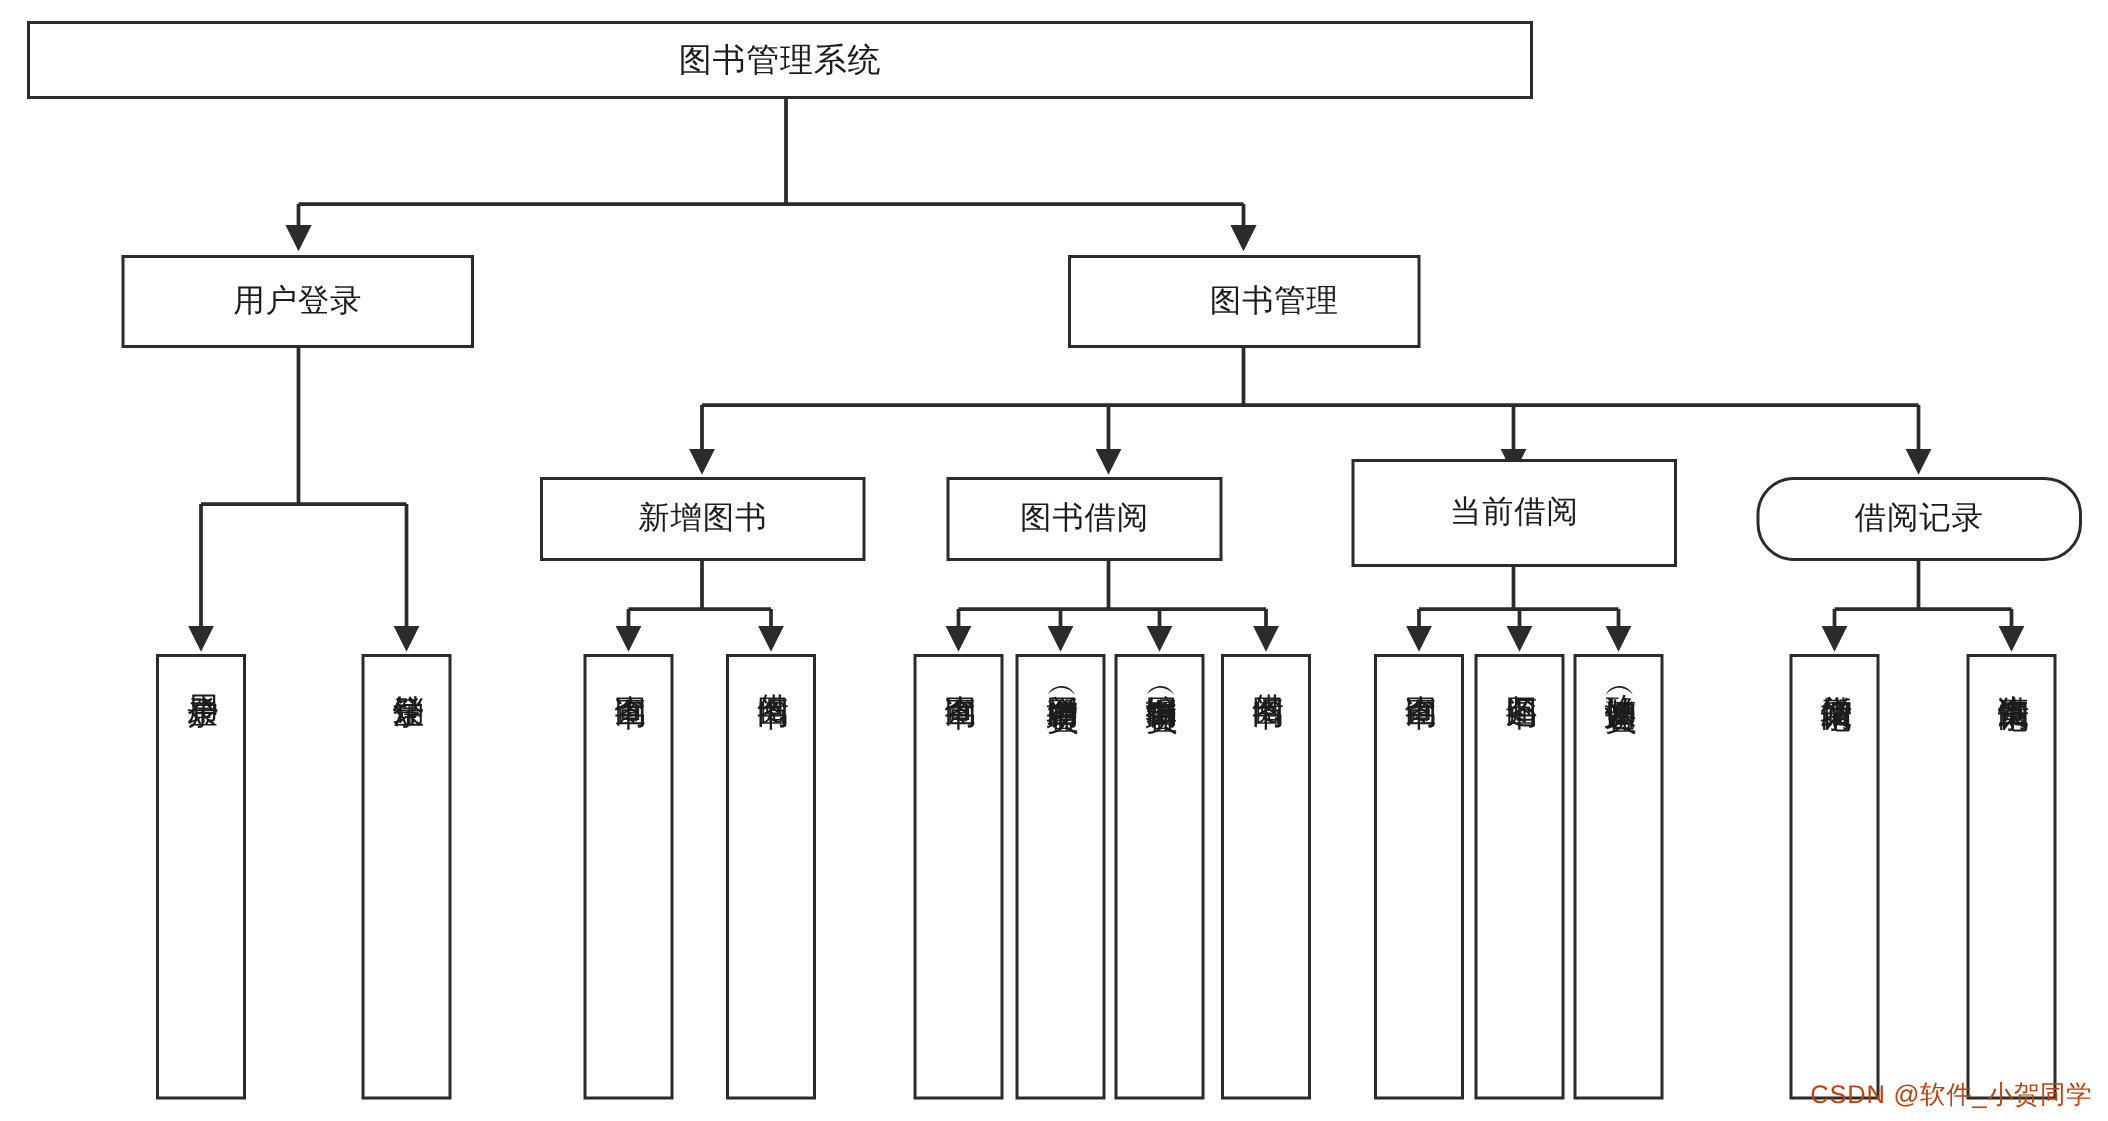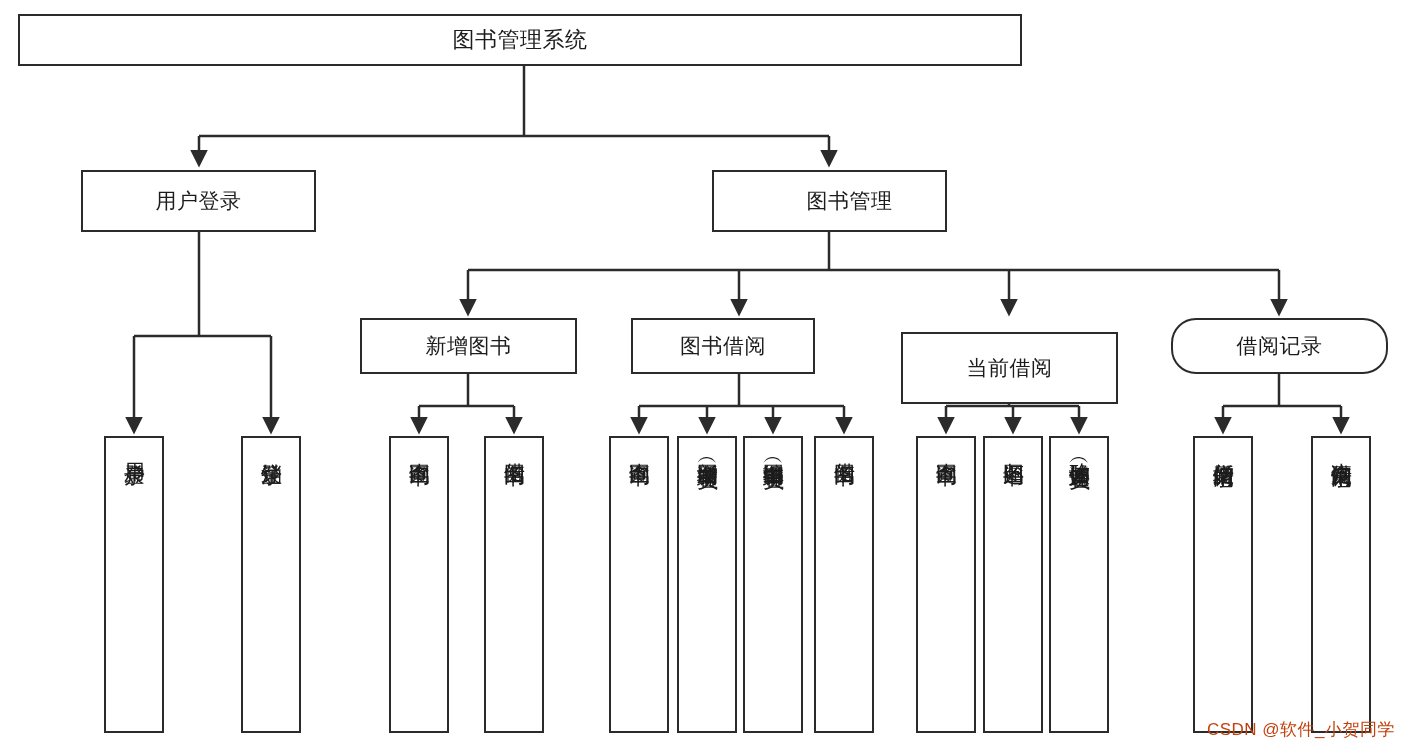--- a/index.html
+++ b/index.html
@@ -133,21 +133,21 @@
   <div class="node" style="left:712px; top:170px; width:235px; height:62px;padding-left:40px;">
     <span class="node-label">图书管理</span>
   </div>
 
   <div class="node" style="left:360px; top:318px; width:217px; height:56px;">
     <span class="node-label">新增图书</span>
   </div>
   <div class="node" style="left:631px; top:318px; width:184px; height:56px;">
     <span class="node-label">图书借阅</span>
   </div>
-  <div class="node" style="left:901px; top:332px; width:217px; height:72px;">
+  <div class="node" style="left:901px; top:306px; width:217px; height:72px;">
     <span class="node-label">当前借阅</span>
   </div>
   <div class="node" style="left:1171px; top:318px; width:217px; height:56px;border-radius:25px;">
     <span class="node-label">借阅记录</span>
   </div>
 
   <div class="node leaf" style="left:104px; top:436px; width:60px; height:297px;">
     <span class="node-label">用户登录</span>
   </div>
   <div class="node leaf" style="left:241px; top:436px; width:60px; height:297px;">

